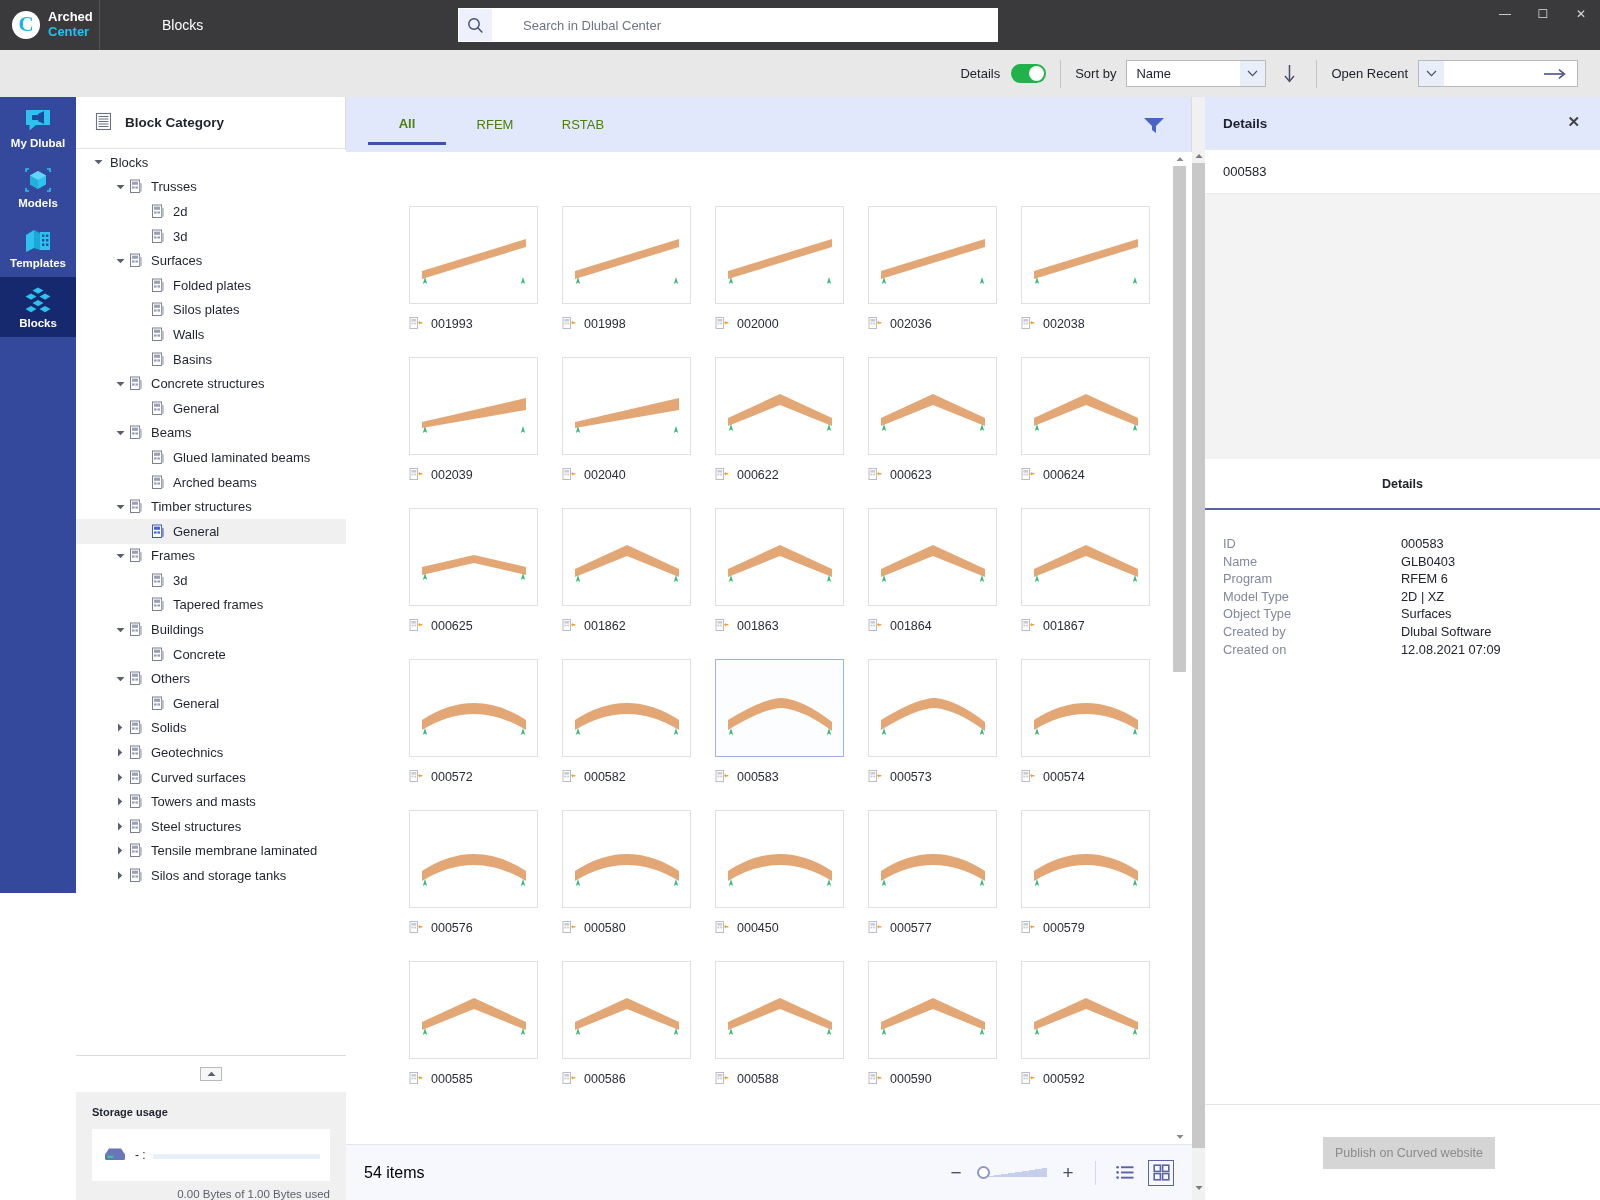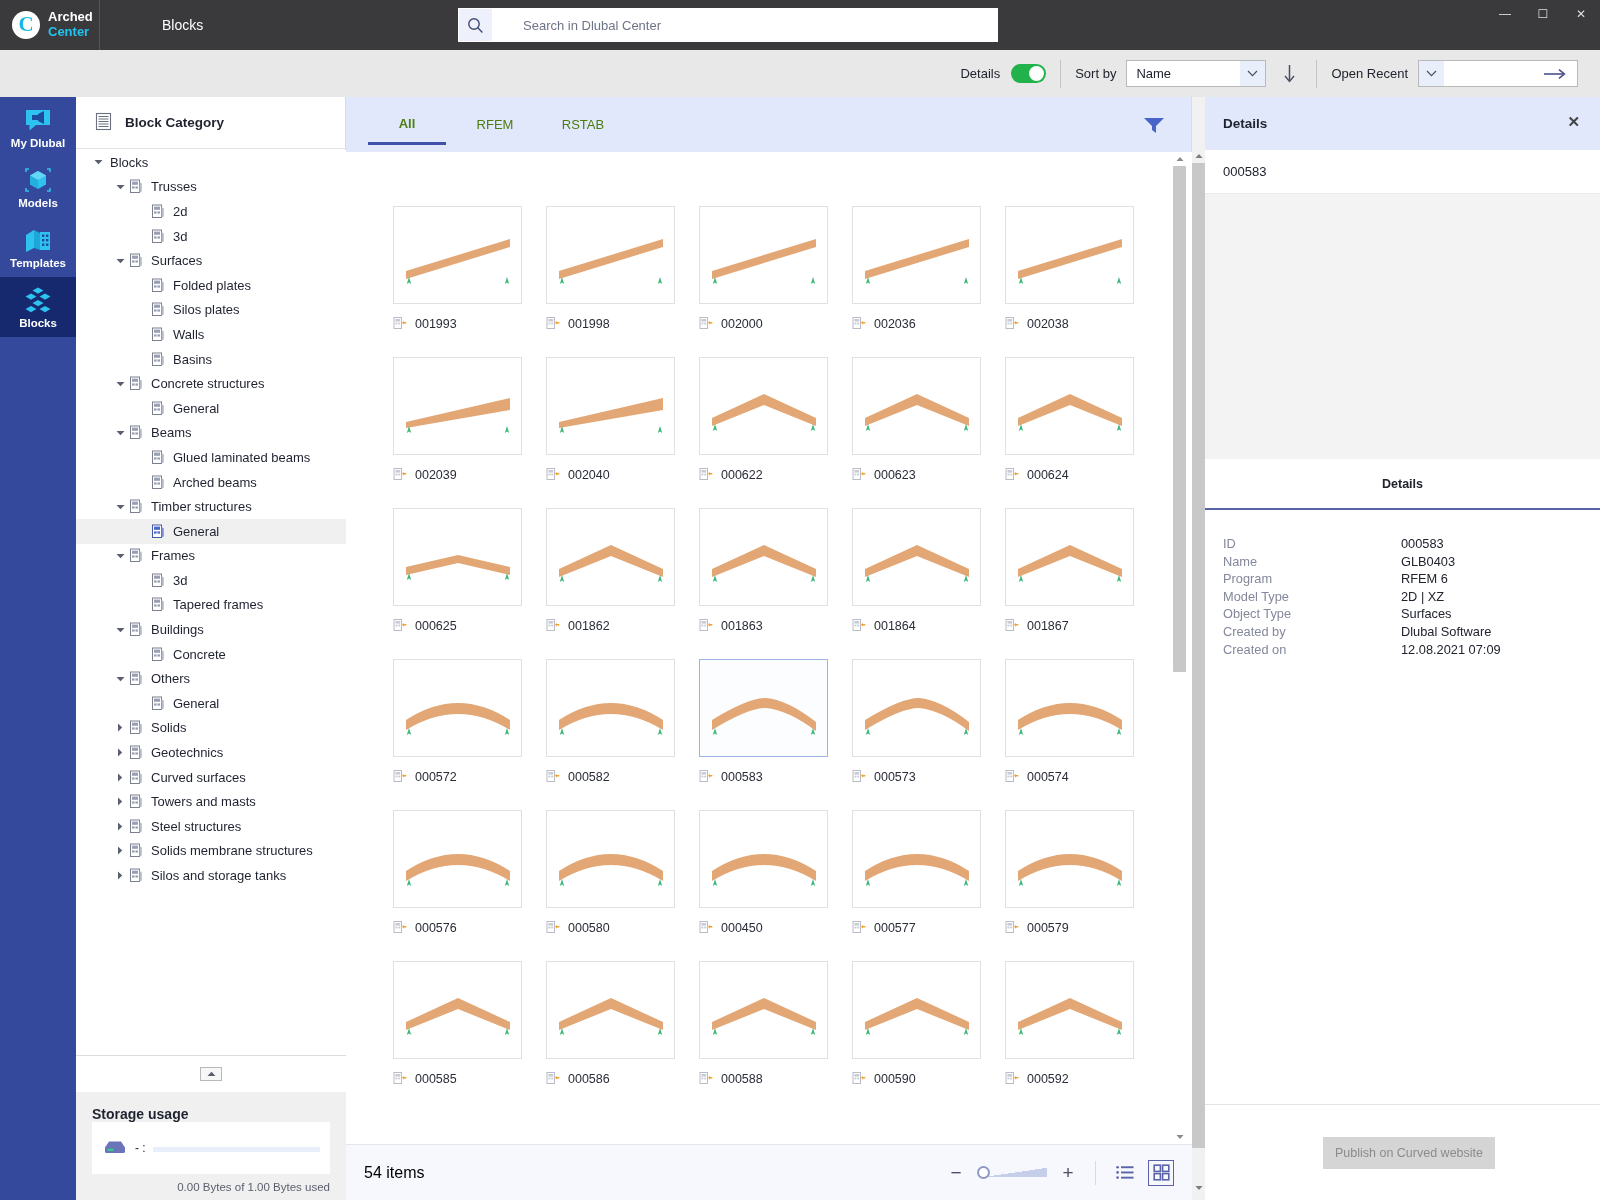--- a/index.html
+++ b/index.html
@@ -76,21 +76,21 @@
   }
   .sortdir{ width:26px;height:26px;display:flex;align-items:center;justify-content:center;margin-left:10px;cursor:pointer;}
   .openrecent{
     width:160px;height:27px;background:#fff;border:1px solid #b9b9b9;display:flex;align-items:center;margin-left:10px;
   }
   .openrecent .arrow{width:25px;height:25px;background:#e9eefb;display:flex;align-items:center;justify-content:center;flex:none;}
   .openrecent .go{flex:1;display:flex;align-items:center;justify-content:flex-end;padding-right:10px;}
 
   
   .rail{
-    position:absolute; left:0; top:97px; width:76px; height:1103px; background:#34499c;
+    position:absolute; left:0; top:97px; width:76px; height:796px; background:#34499c;
   }
   .rail-item{
     width:76px;height:60px;display:flex;flex-direction:column;align-items:center;justify-content:center;
     color:#fff;font-size:11.5px;font-weight:bold;cursor:pointer;gap:3px;
   }
   .rail-item.active{ background:#16296e; }
   .rail-ico{ width:30px;height:28px;display:flex;align-items:center;justify-content:center; }
 
   
   .treepanel{
@@ -115,21 +115,21 @@
   .collapser{
     position:absolute; left:0; top:959px; width:270px;height:36px;background:#ffffff;
     display:flex;align-items:center;justify-content:center;
   }
   .collapser .btn{
     width:22px;height:14px;border:1px solid #b9b9b9;background:#f7f7f7;display:flex;align-items:center;justify-content:center;cursor:pointer;
   }
   .storage{
     position:absolute;left:0;top:995px;width:270px;height:108px;background:#f0f0f0;padding:14px 16px;
   }
-  .storage h4{ font-size:14px;font-weight:bold;}
+  .storage h4{ font-size:11px;font-weight:bold;margin-bottom:11px; }
   .storage-card{
     background:#fff;height:52px;display:flex;align-items:center;padding:0 10px;gap:7px;
   }
   .disk{width:26px;height:20px;flex:none;display:flex;align-items:center;justify-content:center;}
   .storage-right{flex:1;}
   .bar{height:5px;background:#e9eefb;margin-top:2px;}
   .bar .fill{height:5px;background:#6f7fc4;width:0%;}
   .storage-note{font-size:11.5px;color:#5b5f6d;text-align:right;margin-top:7px;}
   .storage-lbl{font-size:12px;color:#21242e;}
 
@@ -141,21 +141,21 @@
   .tabsbar{
     height:55px;background:#e1e8fb;display:flex;align-items:center;position:relative;
   }
   .tab{
     height:41px;display:flex;align-items:center;justify-content:center;font-size:13px;
     padding:0 10px; cursor:pointer;color:#4d7c0f;min-width:78px;
   }
   .tab.active{ font-weight:bold; border-bottom:3px solid #3f51a8; }
   .filter-ico{ position:absolute;right:26px;top:19px;cursor:pointer; }
   .gridarea{
-    position:absolute;top:55px;left:0;width:846px;height:992px;overflow:hidden;background:#fff;text-align:right;
+    position:absolute;top:55px;left:16px;width:846px;height:992px;overflow:hidden;background:#fff;text-align:right;
   }
   .grid{
     display:grid;grid-template-columns:repeat(5,153px);
     column-gap:0;row-gap:0;padding:54px 0 0 47px;
   }
   .cell{ width:153px;height:151px; }
   .thumb{
     width:129px;height:98px;border:1px solid #e0e0e0;background:#fff;
     display:flex;align-items:center;justify-content:center;cursor:pointer;
   }
@@ -815,21 +815,21 @@
         </span>
         <span class="tico">
           <svg width="15" height="15" viewBox="0 0 15 15">
             <rect x="1.5" y="1" width="9" height="12.5" fill="#fff" stroke="#7b8090" stroke-width="1"></rect>
             <rect x="3" y="2.6" width="6" height="3.2" fill="#9aa0b2"></rect>
             <rect x="3" y="7.4" width="2.6" height="2.2" fill="#9aa0b2"></rect>
             <rect x="6.4" y="7.4" width="2.6" height="2.2" fill="#9aa0b2"></rect>
             <path d="M10.5 3 L12.8 4.4 V12.6 L10.5 13.5 Z" fill="#b6bbc9"></path>
           </svg>
         </span>
-        <span>Solids membrane structures</span>
+        <span>Tensile membrane laminated</span>
       </div>
       <div class="tnode">
         <div style="width:36px;flex:none"></div>
         <span class="tw">
           <svg width="6" height="9" viewBox="0 0 6 9">
             <path d="M1 0.5 L5.2 4.5 L1 8.5 Z" fill="#5a5f70"></path>
           </svg>
         </span>
         <span class="tico">
           <svg width="15" height="15" viewBox="0 0 15 15">

